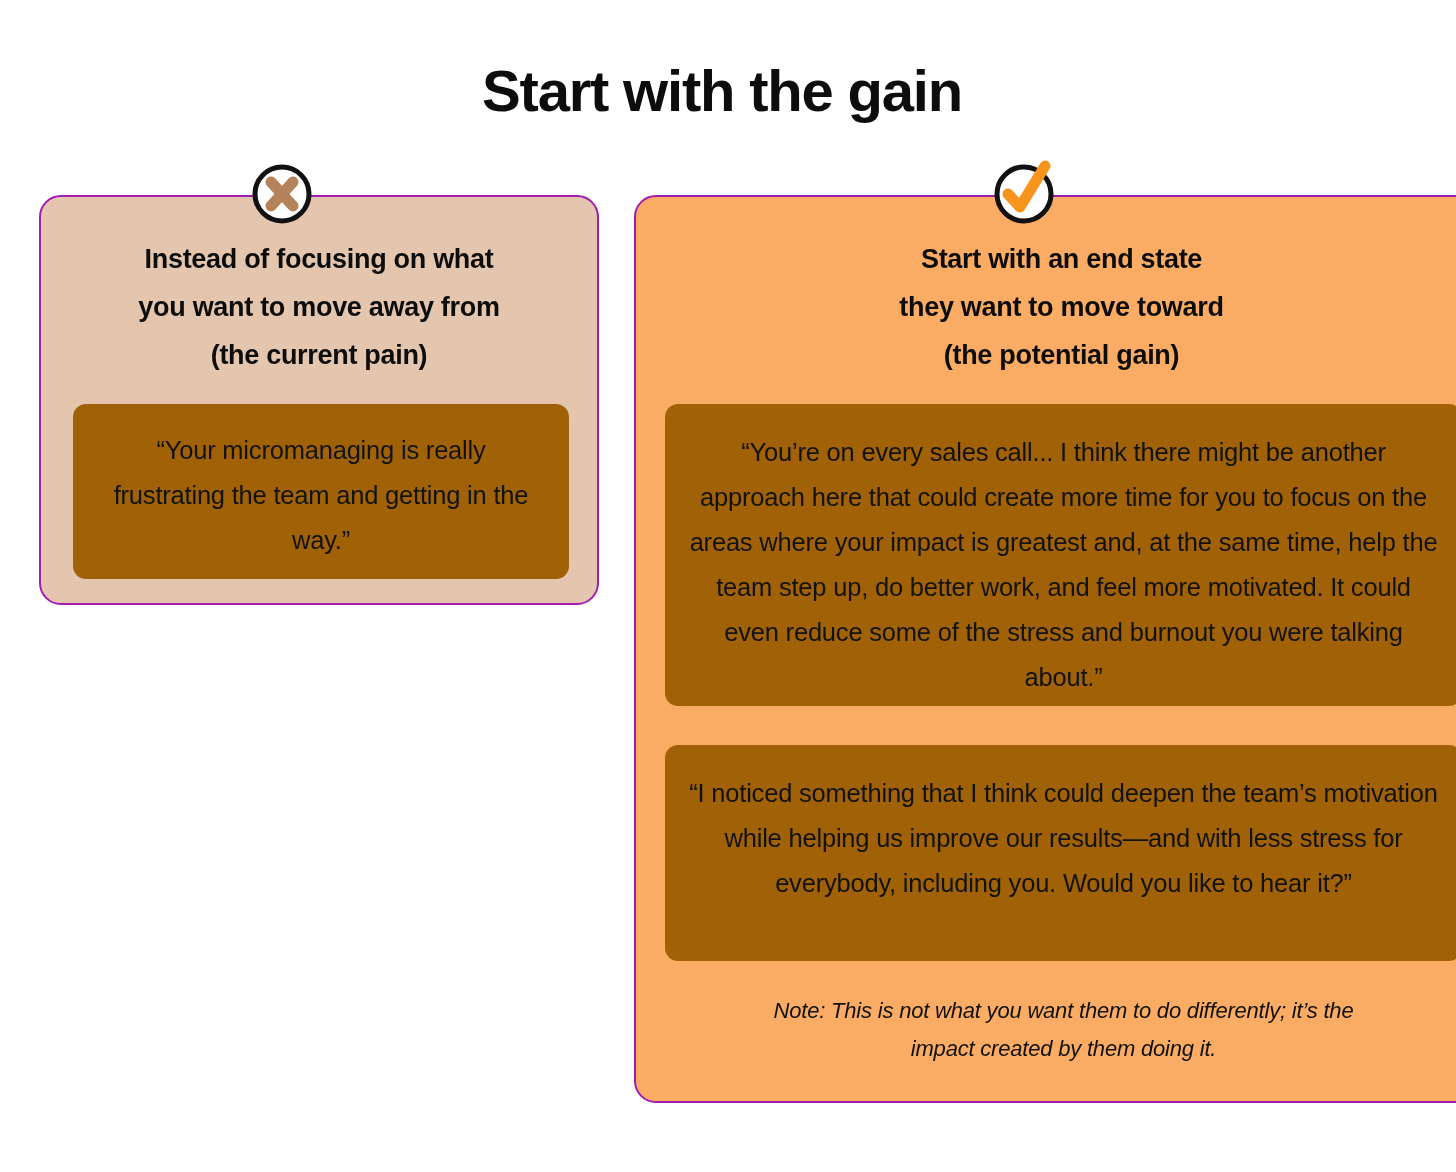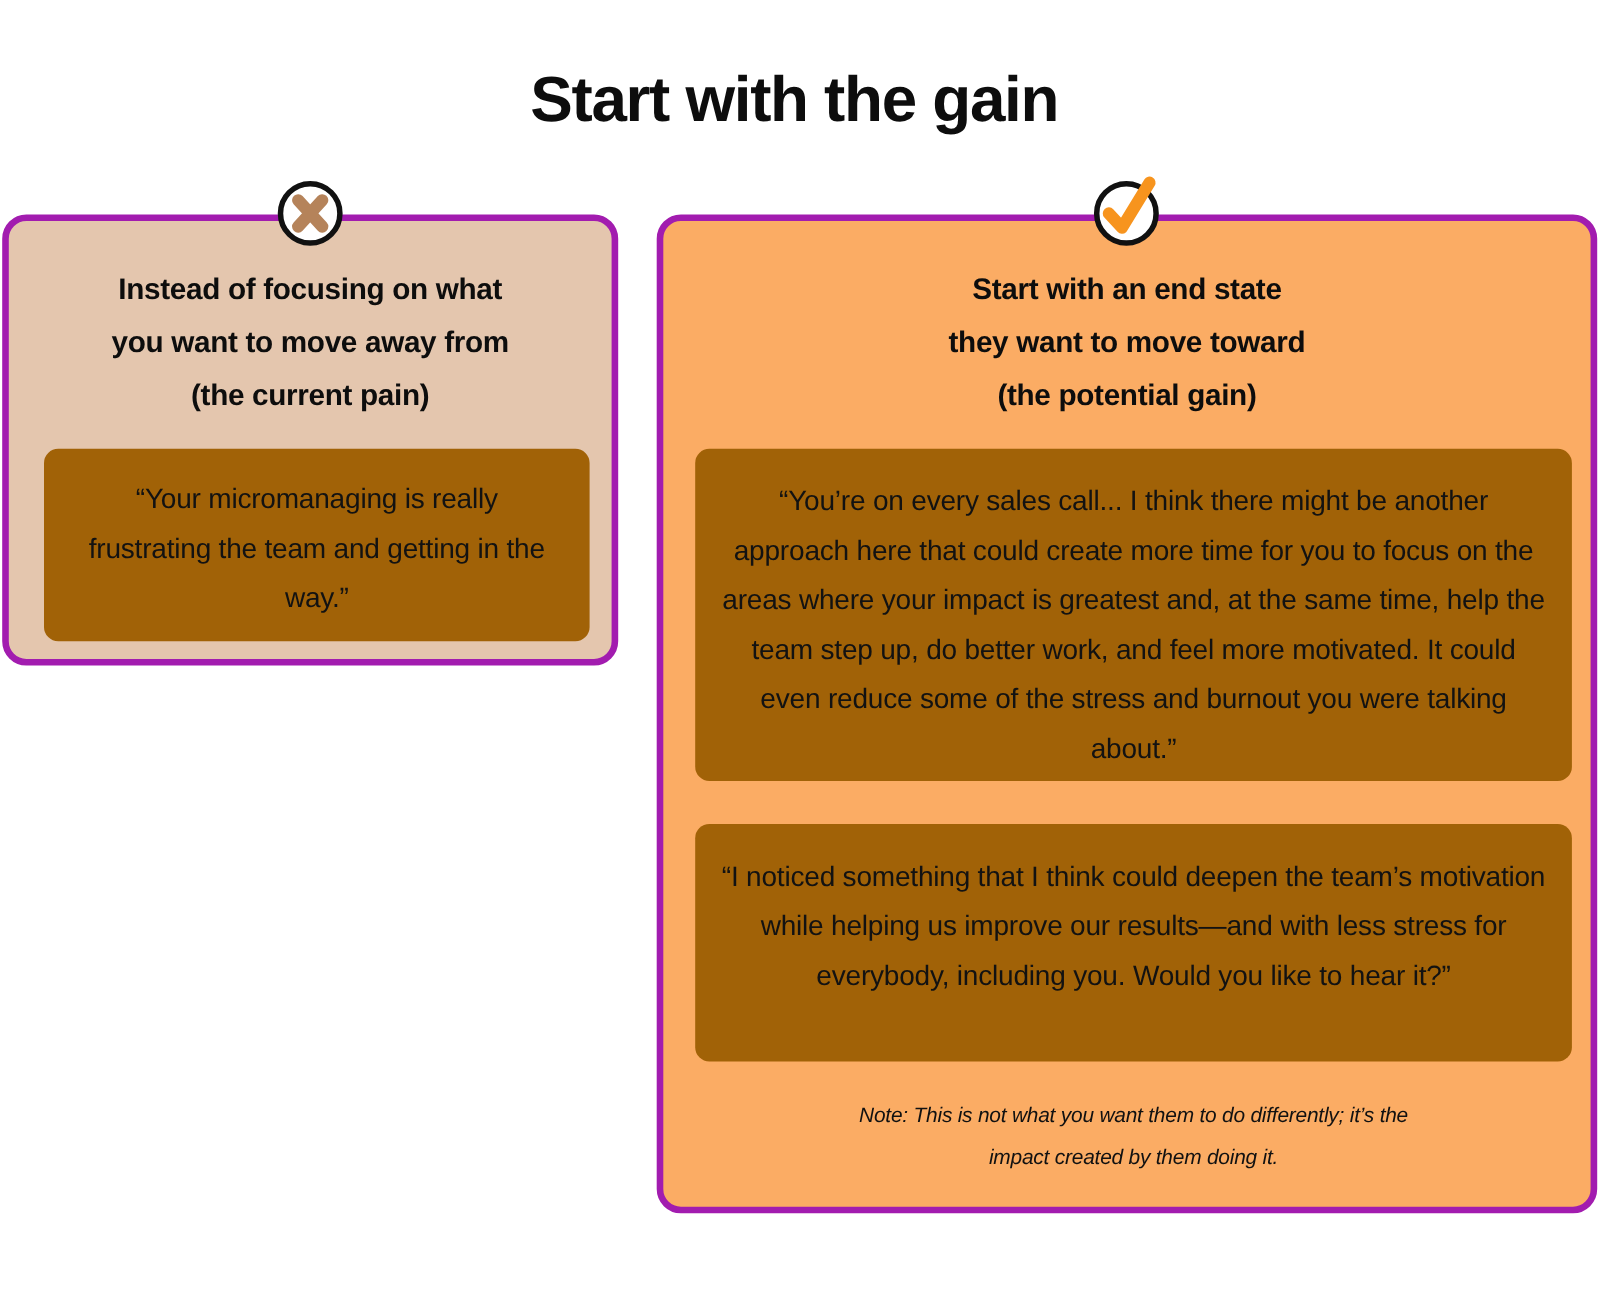--- a/index.html
+++ b/index.html
@@ -20,22 +20,23 @@
     font-weight:bold;
     letter-spacing:-1.2px;
     color:#0d0d0d;
     line-height:1.15;
   }
 
   
   .card{
     position:absolute;
     box-sizing:border-box;
-    border:6px solid #a21caf;
+    border:2px solid #a21caf;
     border-radius:22px;
+    margin-left:37px;
   }
   .card-pain{
     left:2px;top:195px;width:560px;height:410px;
     background:#e4c6ae;
   }
   .card-gain{
     left:597px;top:195px;width:855px;height:908px;
     background:#fbac64;
   }
 
@@ -76,21 +77,21 @@
   .quote-gain-2{
     left:29px;top:548px;width:797px;height:216px;
     padding:26px 24px 14px 24px;
   }
 
   
   .note{
     position:absolute;left:40px;top:795px;width:775px;
     text-align:center;
     font-style:italic;
-    font-size:19px;
+    font-size:22px;
     line-height:38px;
     color:#111111;
     letter-spacing:-0.2px;
   }
   .note .nl{display:block;}
 
   
   .badge{
     position:absolute;
     width:62px;height:62px;

